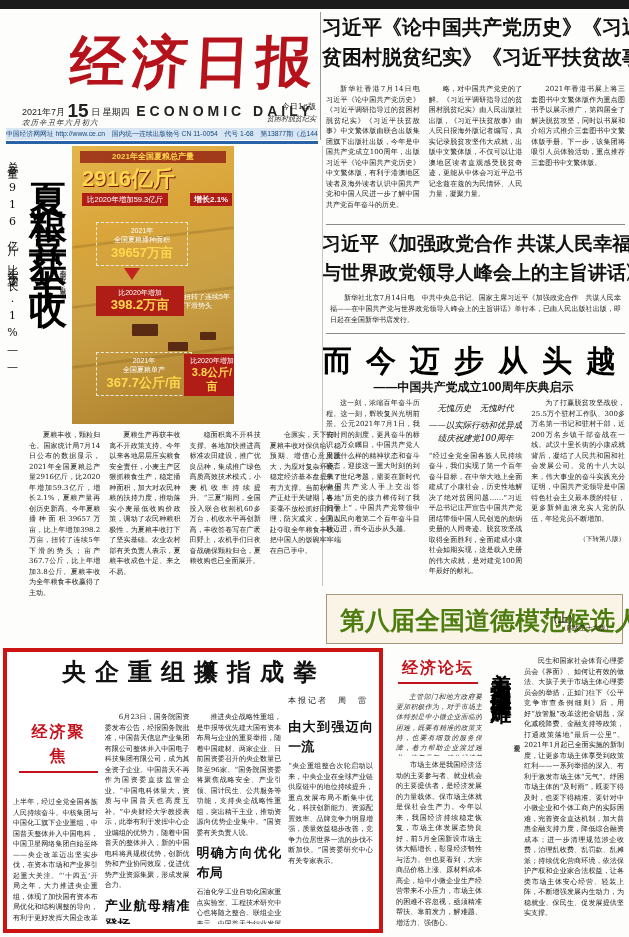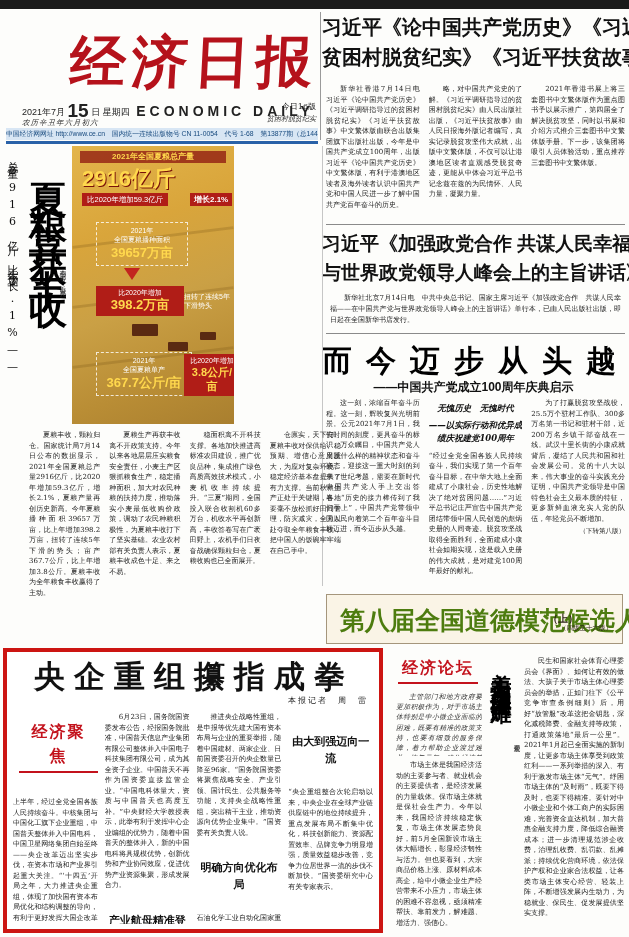--- a/index.html
+++ b/index.html
@@ -38,23 +38,23 @@
   #a2h1{left:322px;top:231px;width:303px;font-size:19px;}
   #a2h2{left:322px;top:260px;width:303px;font-size:19px;}
   #a2body{left:330px;top:293px;width:291px;height:34px;font-size:7px;line-height:1.55;
           text-align:justify;text-indent:14px;color:#222;overflow:hidden;}
   #hr2{left:326px;top:333px;width:299px;}
   #a3h{left:322px;top:341px;width:303px;font-size:30px;letter-spacing:14px;
        font-family:"DejaVu Serif",serif;font-weight:900;text-align:center;white-space:nowrap;color:#000;}
   #a3sub{left:322px;top:379px;width:303px;text-align:center;font-weight:700;font-size:12px;
          font-family:"Liberation Sans",sans-serif;color:#111;}
   #a3cols{left:326px;top:398px;width:299px;height:190px;}
-  .midhead{font-style:italic;font-weight:700;text-align:center;font-size:8.5px;line-height:1.6;
+  .midhead{font-style:italic;font-weight:400;text-align:center;font-size:8.5px;line-height:1.6;
            text-indent:0;margin:4px 0 5px 0;color:#111;}
-  .turnnote{text-align:right;text-indent:0;font-size:6.5px;margin-top:3px;}
+  .turnnote{text-align:right;text-indent:0;font-size:6.5px;margin-top:11px;}
   
   #banner{left:326px;top:594px;width:297px;height:50px;border:1px solid #a5967c;
           background:#faf4e6;box-sizing:border-box;}
   #bannertitle{left:340px;top:604px;width:240px;font-family:Liberation Serif, serif;font-weight:900;
                font-size:25px;color:#4d7c0f;white-space:nowrap;}
   #bannersuffix{left:548px;top:612px;font-size:10px;font-weight:700;color:#2c2218;}
   #bannernote{left:560px;top:624px;font-size:6.5px;color:#2c2218;}
   
   .vtext{writing-mode:vertical-rl;text-orientation:upright;}
   #sg-lede{left:4px;top:152px;height:300px;font-size:11px;letter-spacing:4px;color:#111;}
@@ -83,27 +83,27 @@
   .ig-redtag{position:absolute;background:#b01d17;color:#fff;text-align:center;
              font-family:"Liberation Sans",sans-serif;padding:2px 4px;}
   .ig-redtag .lbl{font-size:7px;line-height:1.3;}
   .ig-redtag .val{font-size:13px;font-weight:900;color:#ffd84d;line-height:1.3;}
   .ig-note{position:absolute;color:#fff;font-size:7px;line-height:1.35;
            font-family:"Liberation Sans",sans-serif;}
   .harvester{position:absolute;background:#5a2a12;border-radius:1px;}
   #sg-cols{left:5px;top:430px;width:312px;height:214px;margin-left:24px;}
   
   #soebox{left:3px;top:648px;width:380px;height:285px;border:4px solid #cc1512;background:#fff;box-sizing:border-box;}
-  #soehead{left:20px;top:656px;width:348px;font-size:31px;letter-spacing:9px;}
+  #soehead{left:20px;top:656px;width:348px;font-size:24px;letter-spacing:9px;}
   #soebyline{left:20px;top:695px;width:348px;text-align:right;font-size:8px;letter-spacing:2px;color:#222;font-family:Liberation Serif, serif;}
   #soecols{left:13px;top:712px;width:360px;height:212px;}
   .kicker{display:inline-block;font-family:"Liberation Sans",sans-serif;font-weight:900;color:#c3121c;
           font-size:16px;letter-spacing:2px;border-bottom:2px solid #c3121c;padding:2px 4px 3px 4px;
           margin:6px 0 24px 6px;text-indent:0;}
-  .subhead{font-weight:700;text-align:center;font-size:11px;text-indent:0;margin:21px 0;color:#111;
+  .subhead{font-weight:700;font-size:13px;text-indent:0;margin:5px 0;color:#111;
            font-family:"Liberation Sans",sans-serif;}
   
   #forum-kicker{left:398px;top:656px;}
   #forum-intro{left:396px;top:692px;width:86px;height:64px;font-size:6.8px;line-height:1.5;
                font-style:italic;text-align:justify;color:#333;overflow:hidden;text-indent:13px;}
   #forum-left{left:396px;top:760px;width:86px;height:172px;font-size:7px;line-height:1.5;
               text-align:justify;overflow:hidden;text-indent:14px;}
   #forum-head{left:487px;top:656px;height:246px;font-size:21px;font-weight:900;letter-spacing:3px;
               font-family:"DejaVu Serif",serif;color:#000;}
   #forum-byline{left:512px;top:740px;height:40px;font-size:6.5px;color:#333;}

